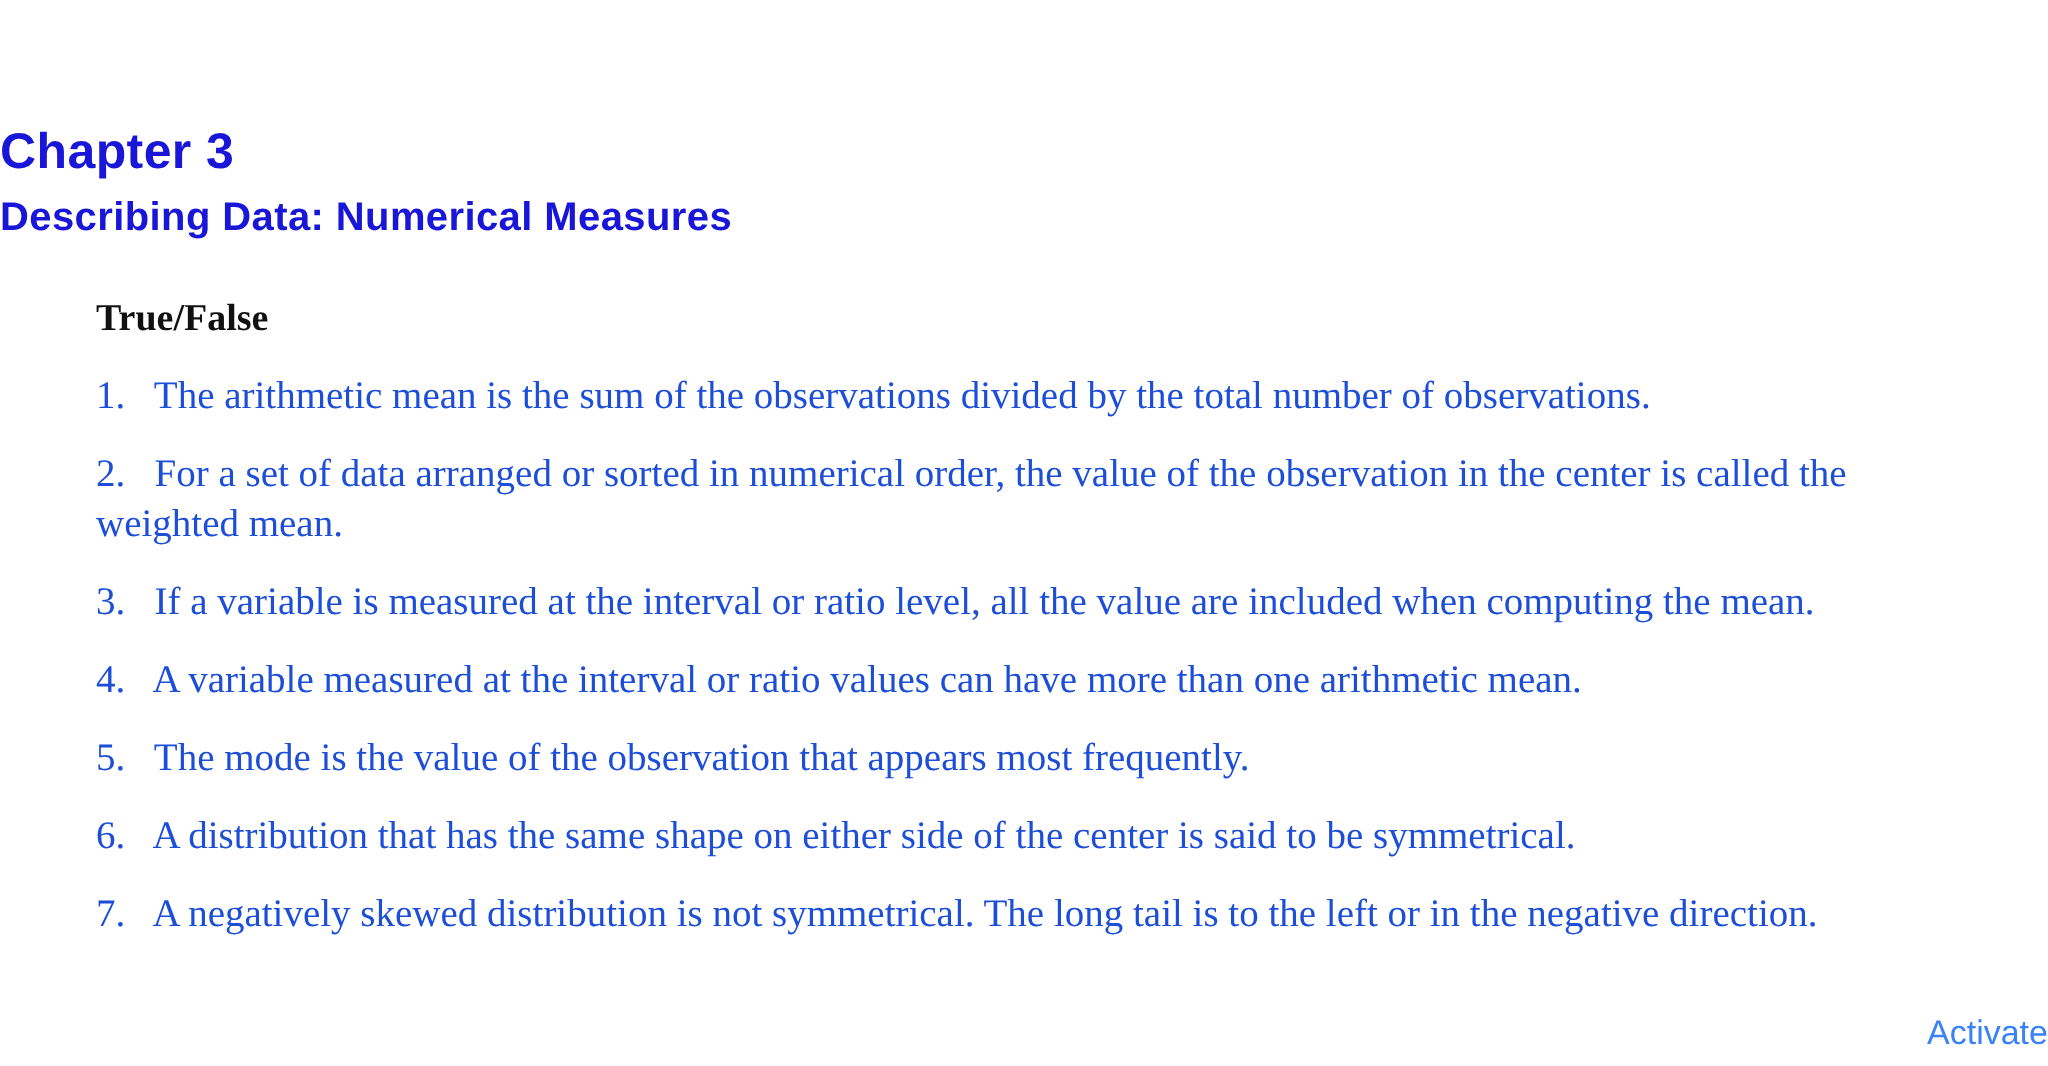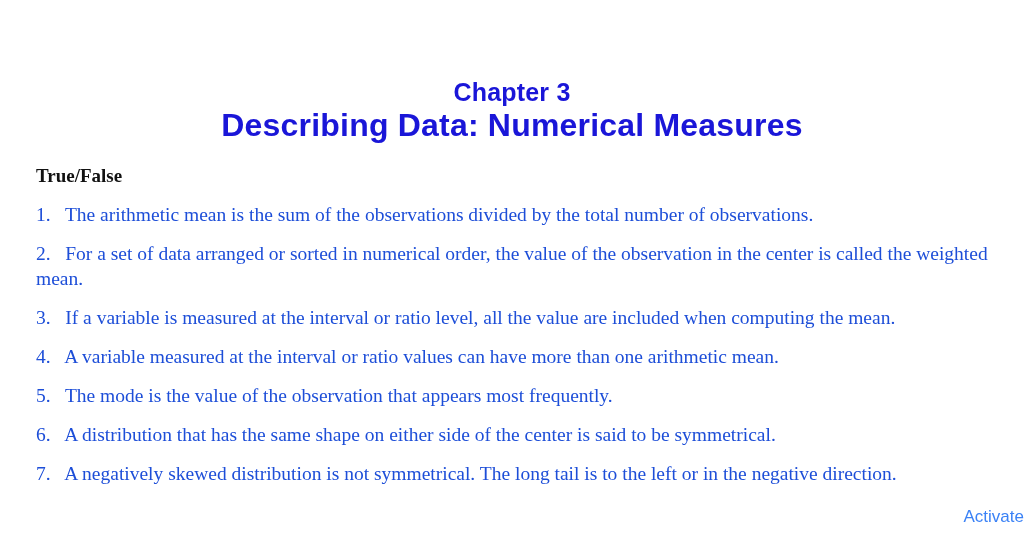--- a/index.html
+++ b/index.html
@@ -14,36 +14,35 @@
     overflow: hidden;
     position: relative;
   }
   .page {
     position: relative;
     width: 1024px;
     height: 533px;
     box-sizing: border-box;
   }
   .title-block {
-    text-align: center;
-    padding-top: 76px;
+    padding-top: 60px;
   }
   .title-line {
     color: #1a16d8;
     font-family: "Liberation Sans", sans-serif;
     font-weight: bold;
     font-size: 25px;
     line-height: 33px;
     letter-spacing: 0.2px;
   }
   .title-line.second {
-    font-size: 32px;
+    font-size: 20px;
   }
   .body-block {
-    padding: 0 36px 0 36px;
+    padding: 0 36px 0 48px;
     margin-top: 22px;
   }
   .section-label {
     color: #111111;
     font-family: "Liberation Serif", serif;
     font-weight: bold;
     font-size: 19px;
     line-height: 24px;
     margin-bottom: 14px;
   }

